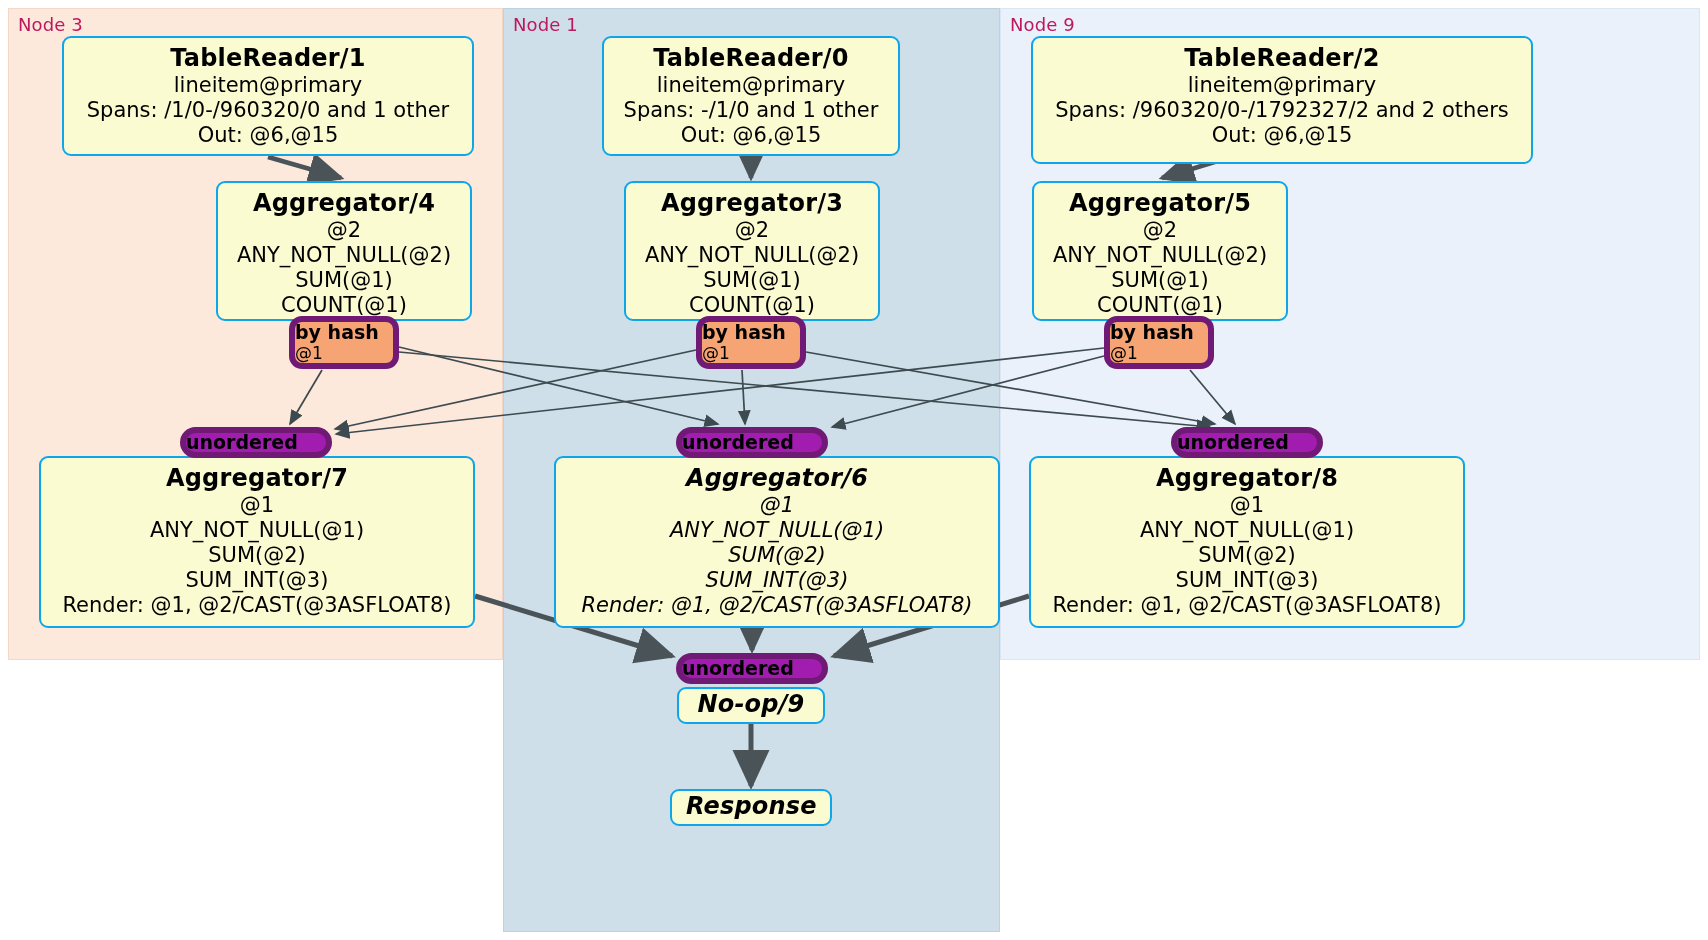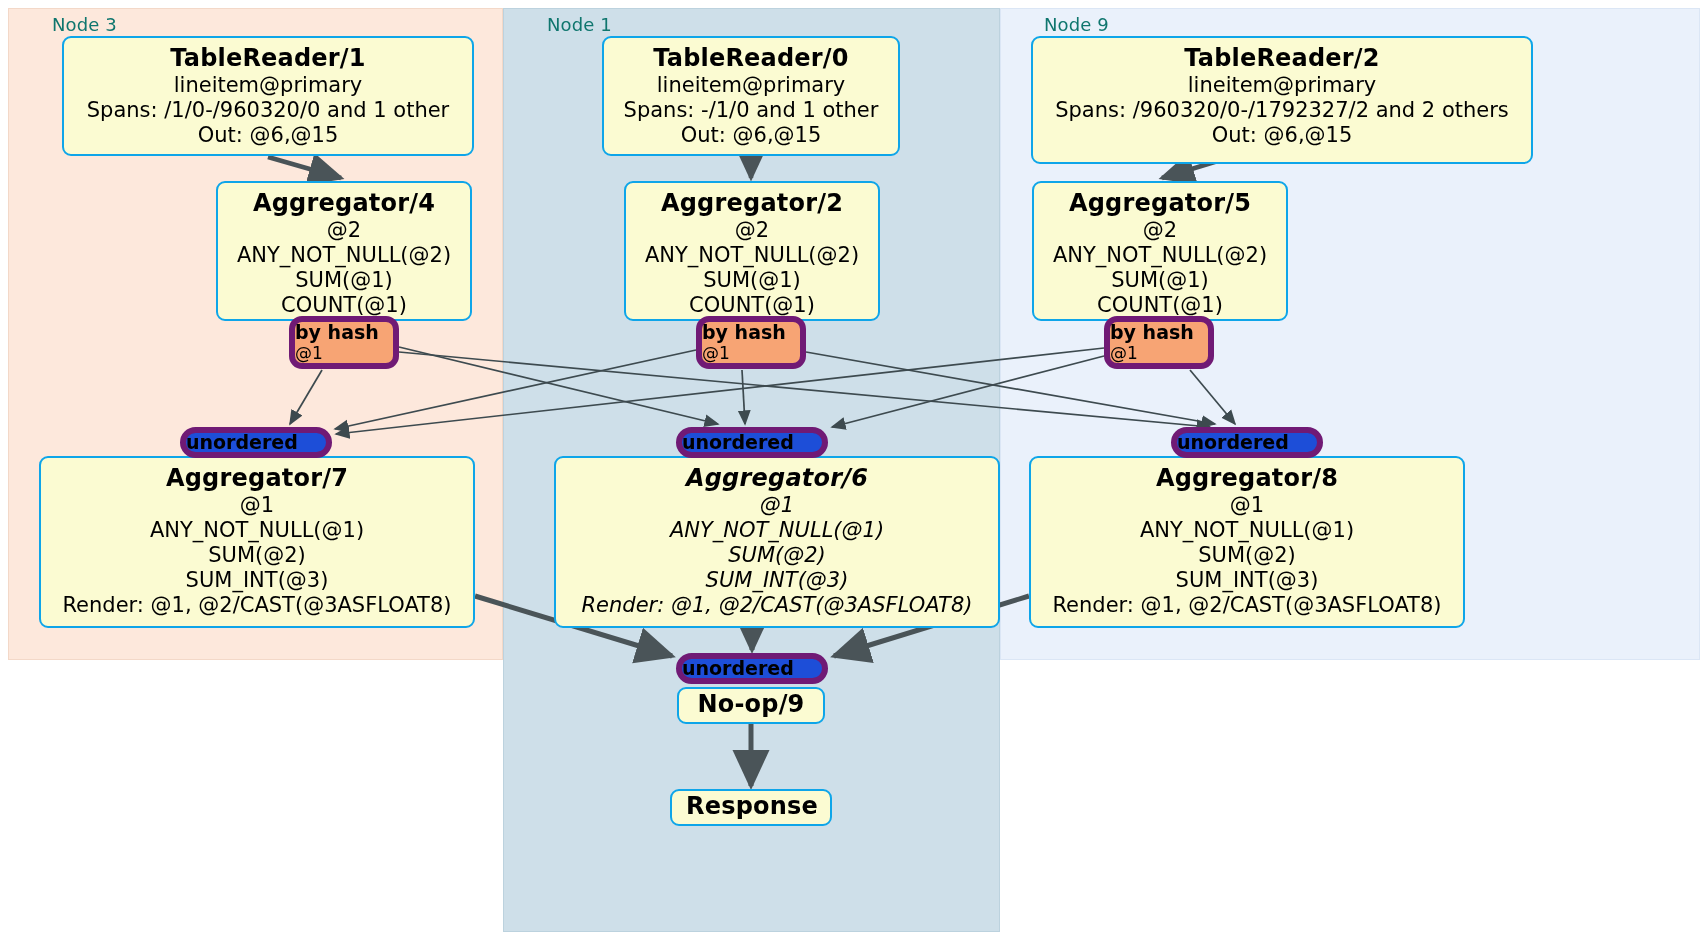--- a/index.html
+++ b/index.html
@@ -6,51 +6,51 @@
   body{
     width:1708px;height:940px;position:relative;overflow:hidden;
     font-family:"DejaVu Sans","Liberation Sans",sans-serif;
   }
   #canvas{position:absolute;left:0;top:0;width:1708px;height:940px;}
   svg.edges{position:absolute;left:0;top:0;width:1708px;height:940px;pointer-events:none;}
 
   
   .region{position:absolute;box-sizing:border-box;}
   .region-label{
-    position:absolute;font-size:18px;color:#0f766e;font-weight:400;
-    letter-spacing:.1px;white-space:nowrap;margin-left:34px;
+    position:absolute;font-size:18px;color:#be185d;font-weight:400;
+    letter-spacing:.1px;white-space:nowrap;
   }
 
   
   .proc{
     position:absolute;box-sizing:border-box;
     background:#fbfbd2;border:2px solid #0ea5e9;border-radius:9px;
     text-align:center;color:#000;z-index:5;
     display:flex;flex-direction:column;justify-content:flex-start;
     padding:7px 10px 8px 10px;
   }
   .proc .ttl{font-weight:bold;font-size:24px;line-height:1.16;letter-spacing:.2px;}
   .proc .ln{font-size:21px;line-height:1.19;font-weight:400;white-space:nowrap;}
 
-  .proc.small{padding:5px 14px 6px 14px;justify-content:center;}
+  .proc.small{padding:5px 14px 6px 14px;justify-content:center;font-style:italic;}
   .proc.small .ttl{font-size:24px;}
 
   
   .badge{
     position:absolute;box-sizing:border-box;border:6px solid #701a75;
     text-align:center;color:#000;z-index:7;
     display:flex;flex-direction:column;align-items:flex-start;justify-content:center;
   }
   .badge.hash{
     background:#f7a474;border-radius:13px;
   }
   .badge.hash .bt{font-weight:bold;font-size:19px;line-height:1.12;}
   .badge.hash .bs{font-size:17px;line-height:1.12;}
   .badge.sync{
-    background:#1d4ed8;border-radius:16px;
+    background:#a21caf;border-radius:16px;
   }
   .badge.sync .bt{font-weight:bold;font-size:19px;line-height:1.1;}
 </style>
 </head>
 <body>
 
 <div id="canvas">
 
   <div id="regions">
       <div class="region" style="left: 8px; top: 8px; width: 495px; height: 652px; background: rgb(253, 232, 220); border: 1px solid rgb(243, 216, 200);"></div>
@@ -146,21 +146,21 @@
         <div class="ln">Out: @6,@15</div>
       </div>
       <div class="proc" style="left: 216px; top: 181px; width: 256px; height: 140px;">
         <div class="ttl">Aggregator/4</div>
         <div class="ln">@2</div>
         <div class="ln">ANY_NOT_NULL(@2)</div>
         <div class="ln">SUM(@1)</div>
         <div class="ln">COUNT(@1)</div>
       </div>
       <div class="proc" style="left: 624px; top: 181px; width: 256px; height: 140px;">
-        <div class="ttl">Aggregator/2</div>
+        <div class="ttl">Aggregator/3</div>
         <div class="ln">@2</div>
         <div class="ln">ANY_NOT_NULL(@2)</div>
         <div class="ln">SUM(@1)</div>
         <div class="ln">COUNT(@1)</div>
       </div>
       <div class="proc" style="left: 1032px; top: 181px; width: 256px; height: 140px;">
         <div class="ttl">Aggregator/5</div>
         <div class="ln">@2</div>
         <div class="ln">ANY_NOT_NULL(@2)</div>
         <div class="ln">SUM(@1)</div>

